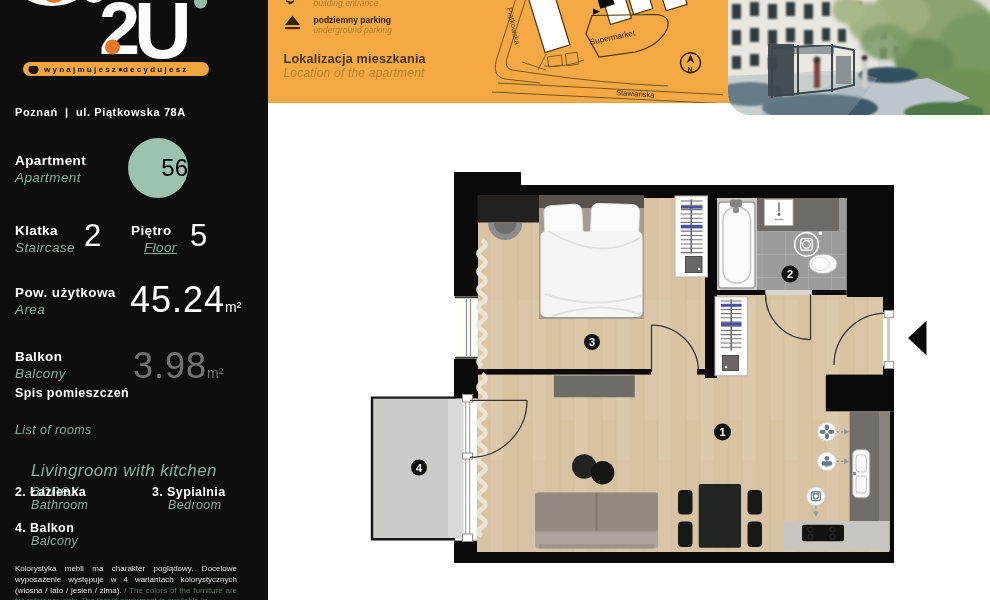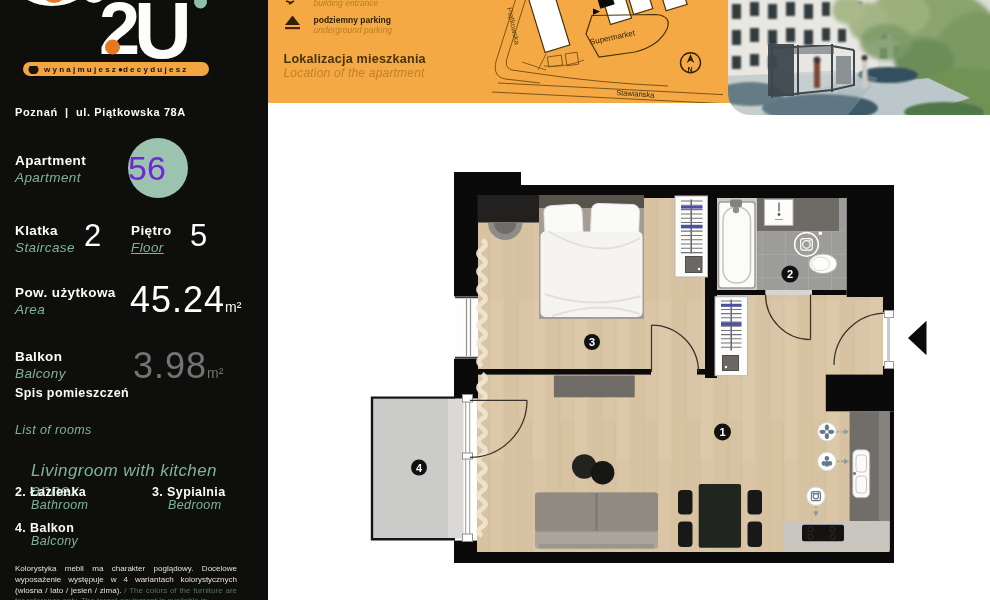--- a/index.html
+++ b/index.html
@@ -31,27 +31,27 @@
   <div class="abs" style="left:28px;top:65.5px;width:11px;height:7px;">
       <svg width="11" height="8">
         <circle cx="5.5" cy="3.5" r="5" fill="#171310"></circle>
       </svg>
     </div>
   <div class="abs" style="left:44px;top:64.5px;font-size:8px;font-weight:bold;color:#171310;letter-spacing:2.25px;">wynajmujesz<span style="letter-spacing:0">●</span>decydujesz</div>
   <div class="abs lbl" style="left:15px;top:106px;font-size:11px;letter-spacing:.6px;">Poznań &nbsp;|&nbsp; ul. Piątkowska 78A</div>
 
   <div class="abs lbl" style="left:15px;top:153px;">Apartment</div>
   <div class="abs sub" style="left:15px;top:170px;">Apartment</div>
-  <div class="abs" style="left:128px;top:138px;width:60px;height:60px;border-radius:50%;background:#9cc2b0;text-align:left;line-height:60px;font-size:34px;color:#6d28d9;">56</div>
+  <div class="abs" style="left:128px;top:138px;width:60px;height:60px;border-radius:50%;background:#9cc2b0;text-align:right;line-height:60px;font-size:24px;color:#000000;">56</div>
 
   <div class="abs lbl" style="left:15px;top:223px;">Klatka</div>
   <div class="abs sub" style="left:15px;top:240px;">Staircase</div>
   <div class="abs" style="left:84px;top:218px;font-size:31px;color:#fff;">2</div>
   <div class="abs lbl" style="left:131px;top:223px;">Piętro</div>
-  <div class="abs sub" style="left:131px;top:240px;text-decoration:underline;">Floor</div>
+  <div class="abs sub" style="left:144px;top:240px;text-decoration:underline;">Floor</div>
   <div class="abs" style="left:190px;top:218px;font-size:31px;color:#fff;">5</div>
 
   <div class="abs lbl" style="left:15px;top:285px;">Pow. użytkowa</div>
   <div class="abs sub" style="left:15px;top:302px;">Area</div>
   <div class="abs" style="left:130px;top:279px;font-size:36px;color:#fff;letter-spacing:1px;">45.24<span style="font-size:14px;letter-spacing:0;">m²</span></div>
 
   <div class="abs lbl" style="left:15px;top:349px;">Balkon</div>
   <div class="abs sub" style="left:15px;top:366px;">Balcony</div>
   <div class="abs" style="left:133px;top:345px;font-size:36px;color:#737373;letter-spacing:1px;">3.98<span style="font-size:14px;letter-spacing:0;">m²</span></div>
 

